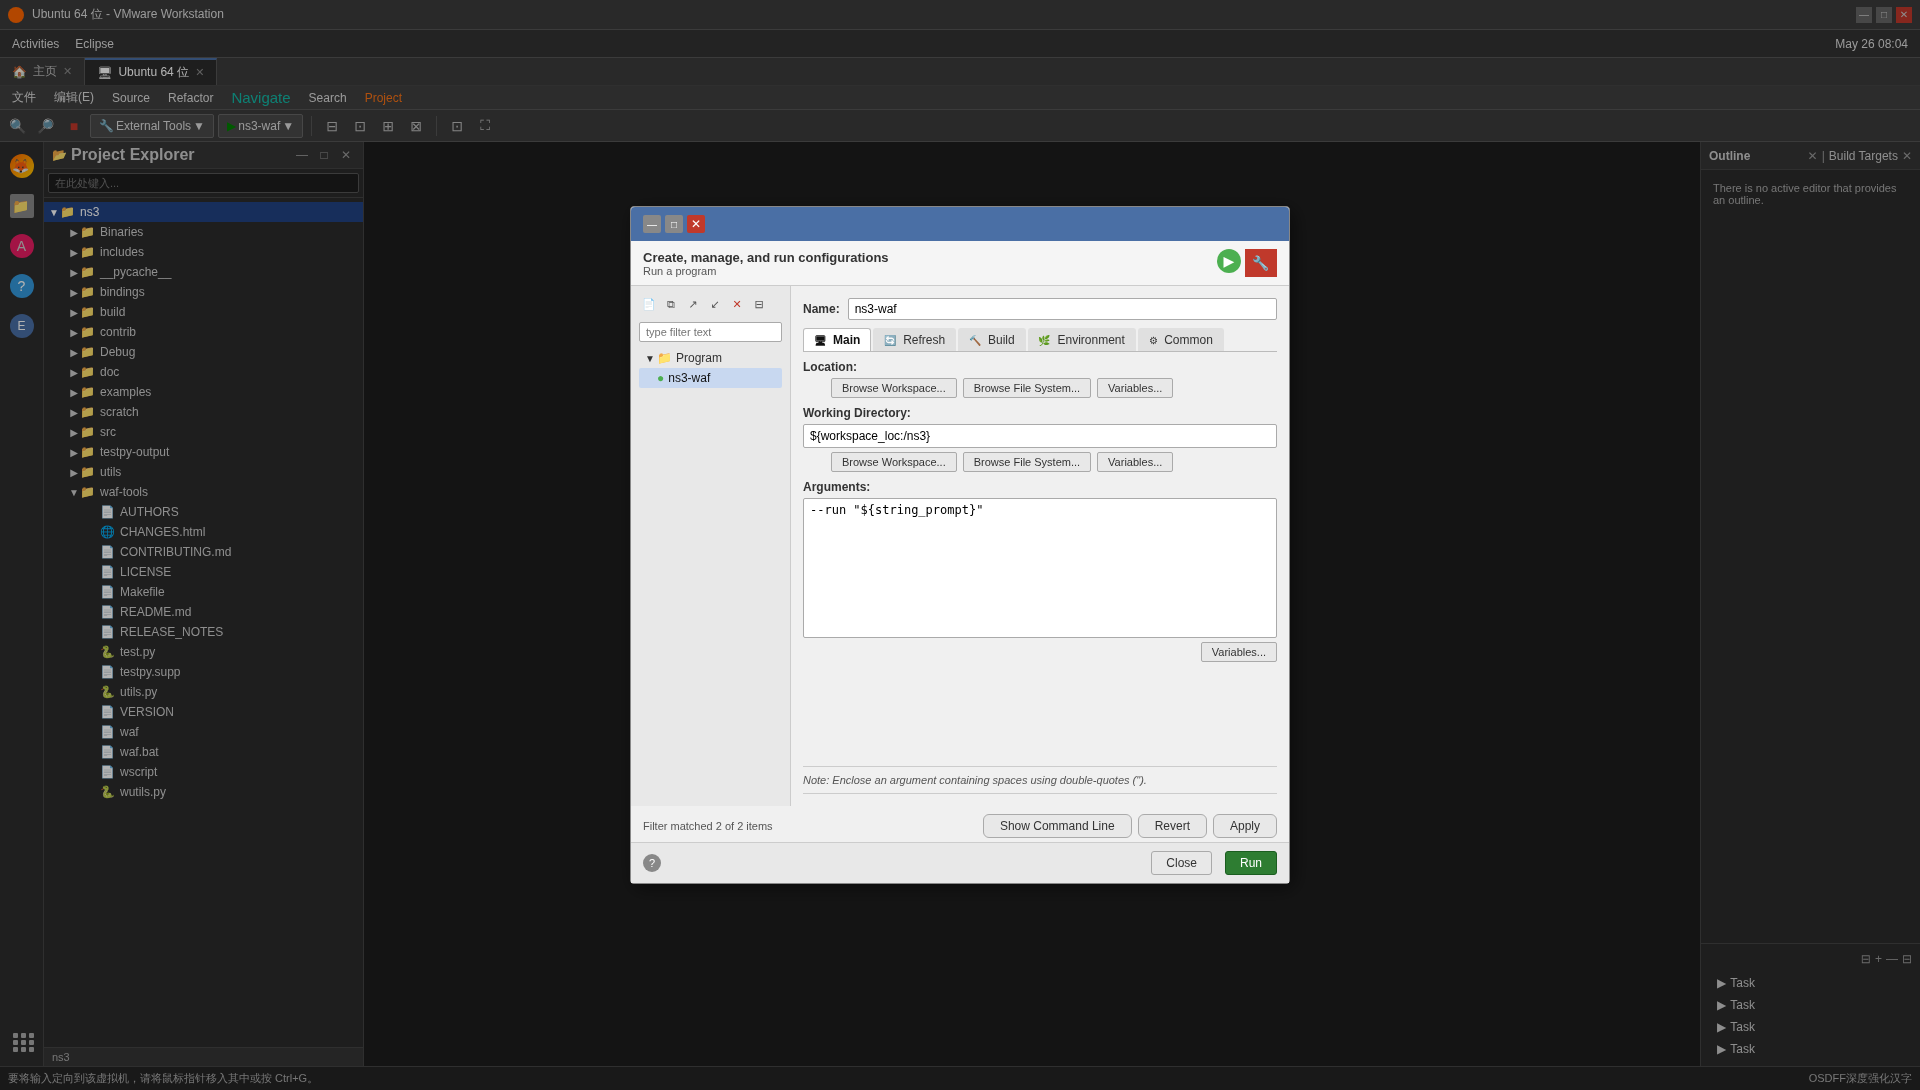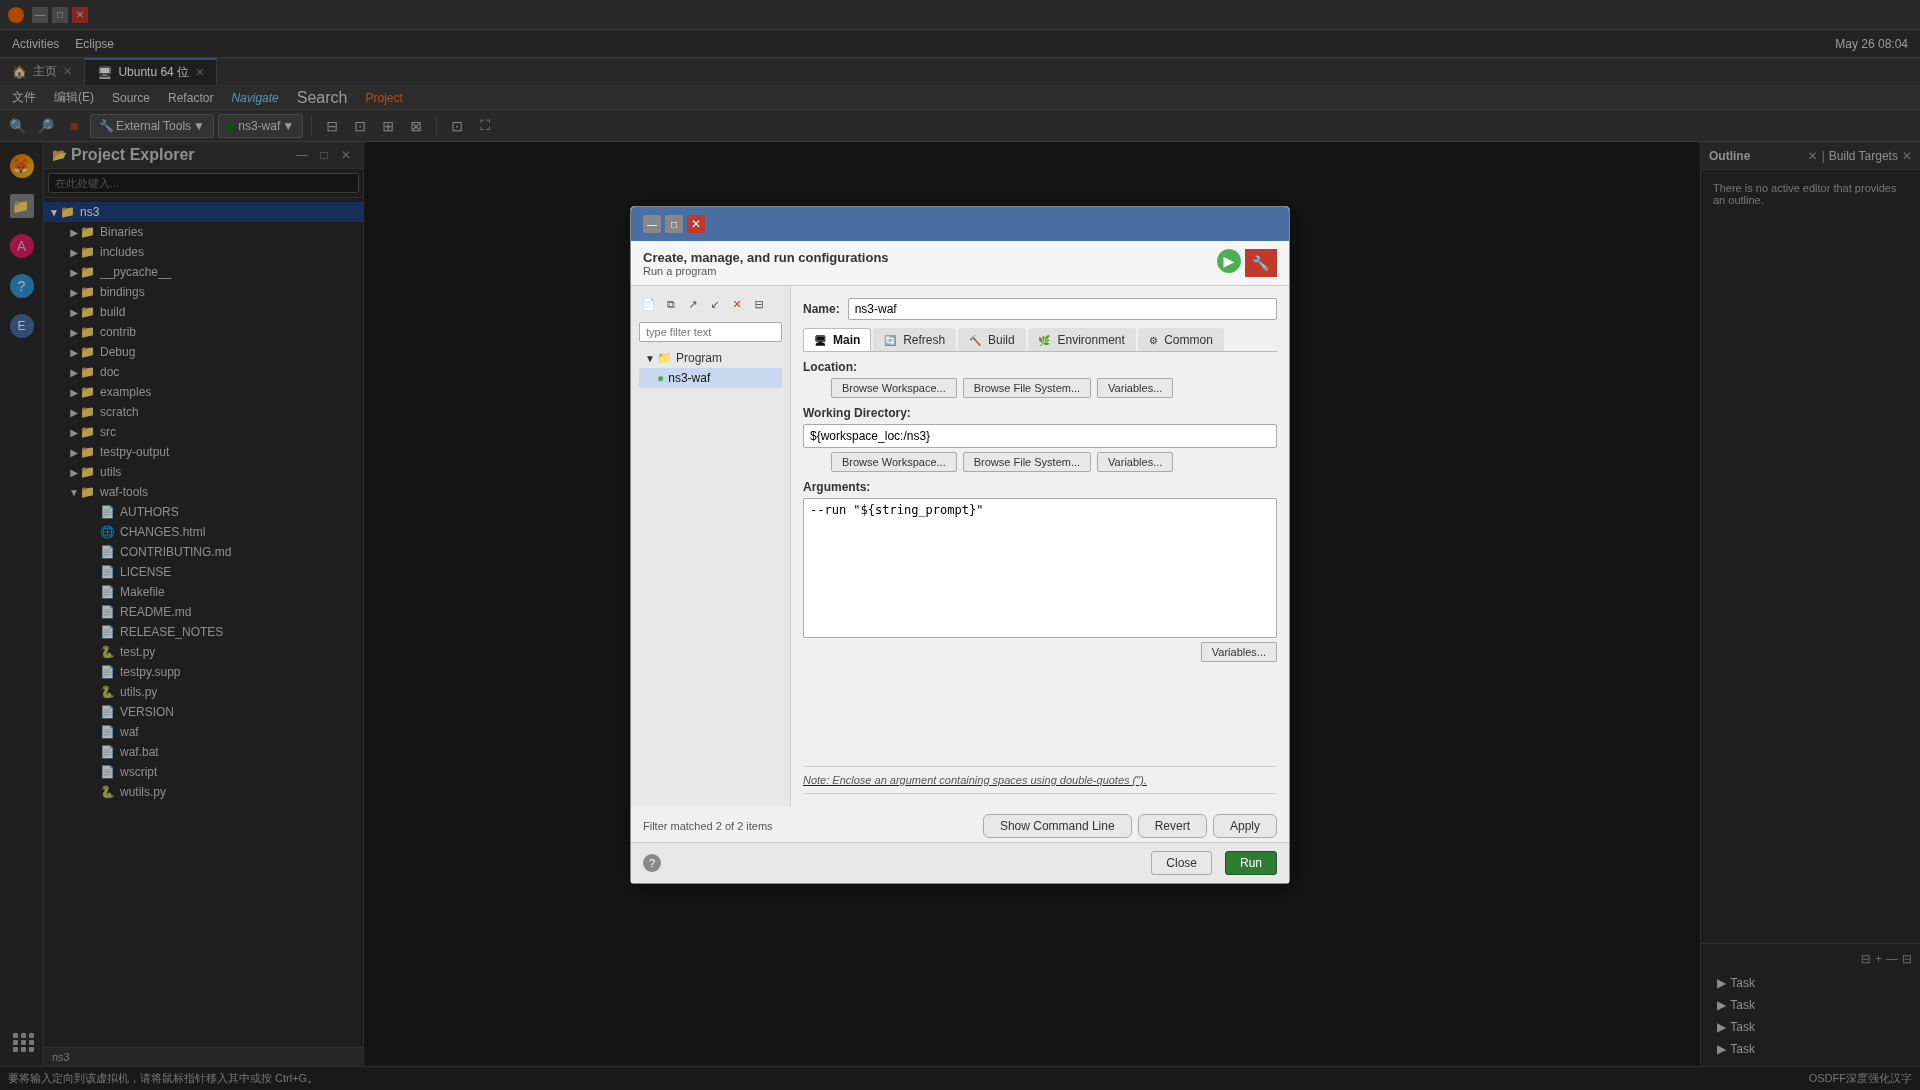--- a/index.html
+++ b/index.html
@@ -274,20 +274,21 @@
       background: #3c3c3c;
     }
     .tab.active { background: #2b2b2b; color: white; border-top: 2px solid #4a6fa5; }
     .tab-close { font-size: 11px; color: #888; }
   </style>
 </head>
 <body>
 
 <div class="titlebar">
   <div class="titlebar-logo"></div>
+  <span class="titlebar-title">Ubuntu 64 位 - VMware Workstation</span>
   <div class="titlebar-controls">
     <button class="titlebar-btn">—</button>
     <button class="titlebar-btn">□</button>
     <button class="titlebar-btn close">✕</button>
   </div>
 </div>
 
 <div style="height:28px;background:#333;display:flex;align-items:center;padding:0 12px;gap:16px;border-bottom:1px solid #555;">
   <span style="color:#ddd;font-size:12px;cursor:pointer;">Activities</span>
   <span style="color:#ddd;font-size:12px;cursor:pointer;">Eclipse</span>
@@ -307,22 +308,22 @@
   </div>
 </div>
 
 <div style="display:flex;flex-direction:column;height:calc(1090px - 30px - 28px - 28px - 24px);">
 
   <div style="height:24px;background:#404040;display:flex;align-items:center;padding:0 4px;gap:2px;border-bottom:1px solid #555;">
     <span style="padding:2px 8px;color:#ddd;font-size:12px;cursor:pointer;">文件</span>
     <span style="padding:2px 8px;color:#ddd;font-size:12px;cursor:pointer;">编辑(E)</span>
     <span style="padding:2px 8px;color:#ddd;font-size:12px;cursor:pointer;">Source</span>
     <span style="padding:2px 8px;color:#ddd;font-size:12px;cursor:pointer;">Refactor</span>
-    <span style="padding:2px 8px;color:#7dd3fc;font-size:12px;cursor:pointer;font-style:italic;">Navigate</span>
-    <span style="padding:2px 8px;color:#ddd;font-size:16px;cursor:pointer;">Search</span>
+    <span style="padding:2px 8px;color:#14b8a6;font-size:15px;cursor:pointer;">Navigate</span>
+    <span style="padding:2px 8px;color:#ddd;font-size:12px;cursor:pointer;">Search</span>
     <span style="padding:2px 8px;color:#f97316;font-size:12px;cursor:pointer;">Project</span>
   </div>
 
   <div style="height:32px;background:#3c3c3c;display:flex;align-items:center;padding:0 6px;gap:4px;border-bottom:1px solid #555;">
     <button class="tool-btn">🔍</button>
     <button class="tool-btn">🔎</button>
     <button class="tool-btn" style="color:#c0392b;">■</button>
     <div class="tool-dropdown">
       <span>🔧</span>
       <span>External Tools</span>
@@ -717,21 +718,21 @@
             <button class="section-btn">Variables...</button>
           </div>
         </div>
 
         <div class="modal-section" style="flex:1;">
           <label class="section-label">Arguments:</label>
           <textarea class="args-textarea" style="">--run "${string_prompt}"</textarea>
           <button class="variables-btn">Variables...</button>
         </div>
 
-        <div style="padding:6px 0;border-top:1px solid #ccc;border-bottom:1px solid #ccc;text-decoration:underline;">
+        <div style="padding:6px 0;border-top:1px solid #ccc;border-bottom:1px solid #ccc;">
           <span class="note-text">Note: Enclose an argument containing spaces using double-quotes (").</span>
         </div>
 
       </div>
     </div>
 
     <div class="modal-bottom-btns">
       <span style="font-size:11px;color:#555;">Filter matched 2 of 2 items</span>
       <div class="modal-bottom-right">
         <button class="modal-action-btn">Show Command Line</button>

